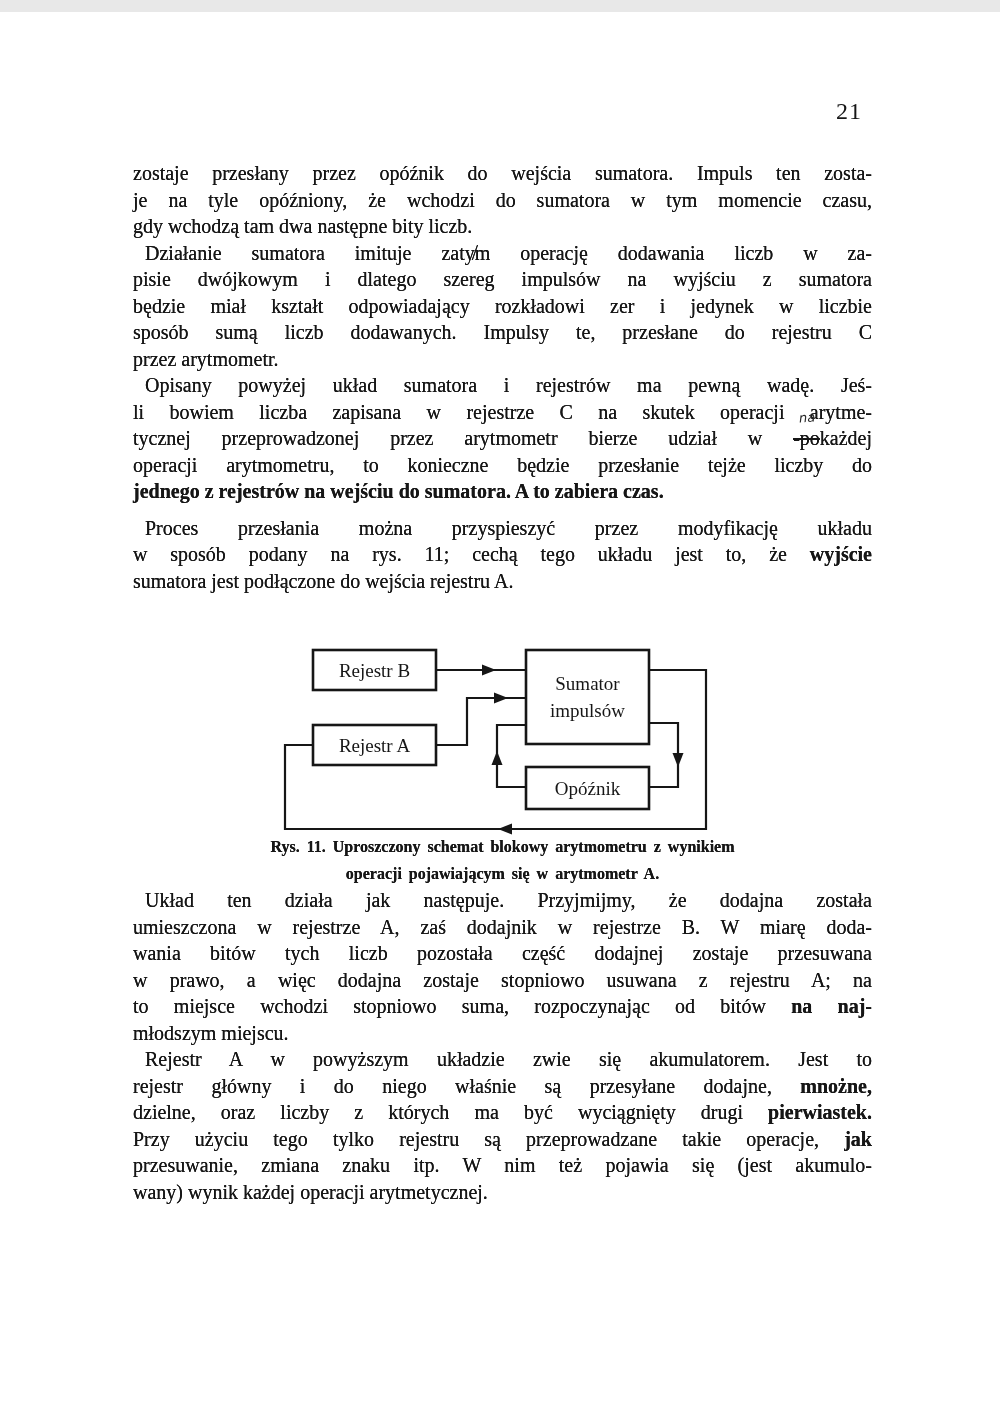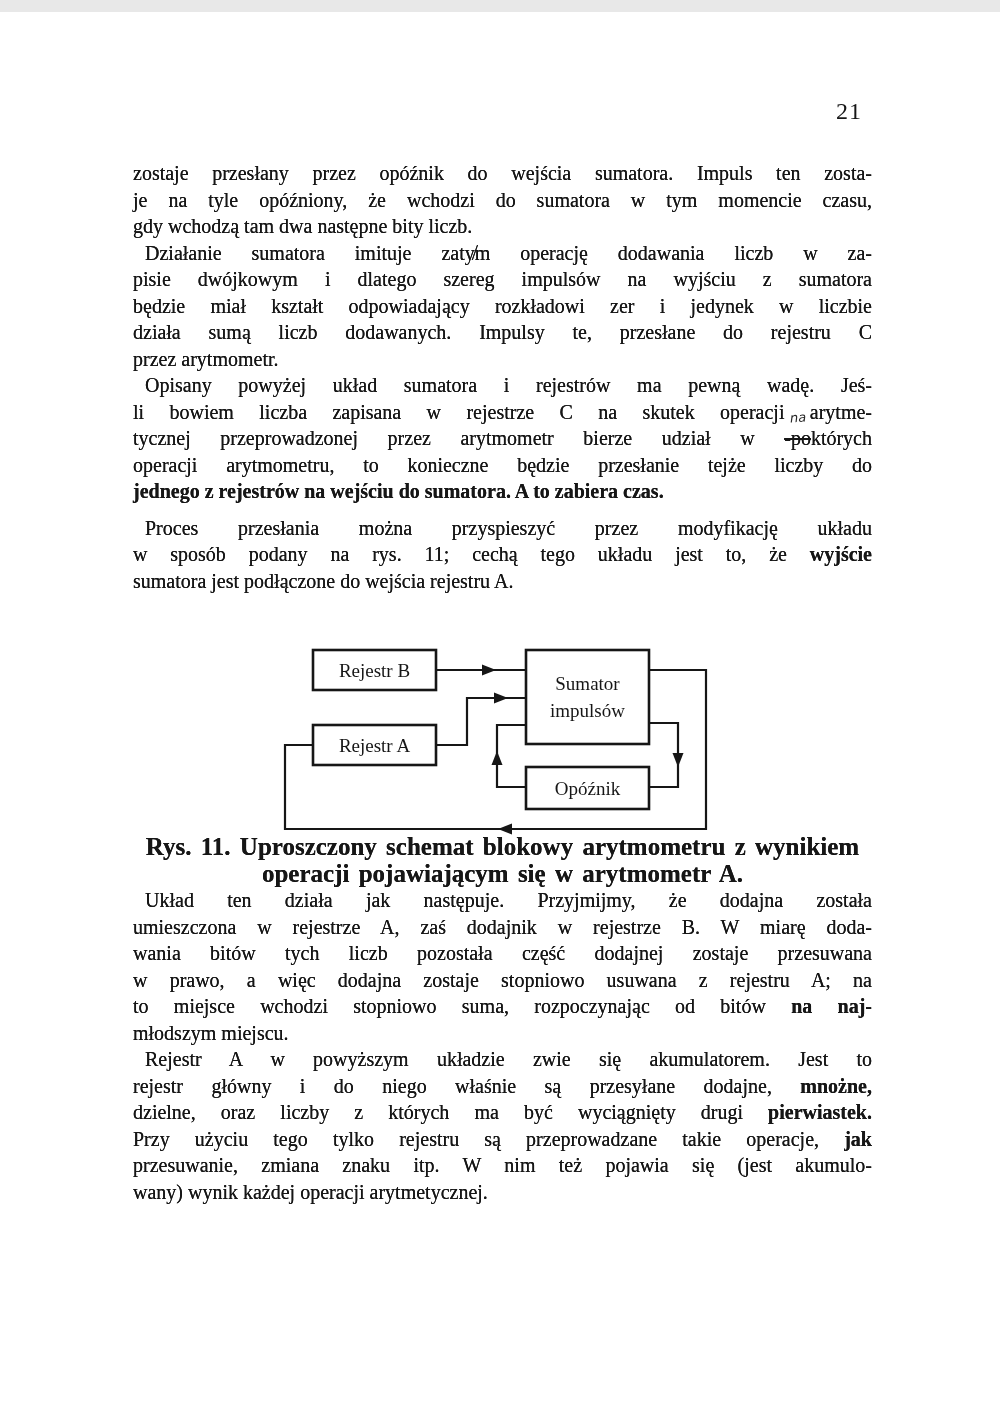--- a/index.html
+++ b/index.html
@@ -51,21 +51,21 @@
     font-size: 13px;
     line-height: 13px;
     transform: rotate(-4deg);
     text-shadow: none;
     color: #2a2a2a;
   }
   .fig-spacer { height: 239px; }
   .caption {
     text-align: center;
     font-weight: bold;
-    font-size: 25px;
+    font-size: 16px;
     line-height: 27px;
     word-spacing: 3px;
   }
   .diagram-svg {
     position: absolute;
     left: 258px;
     top: 618px;
     width: 464px;
     height: 218px;
   }
@@ -85,27 +85,27 @@
     <div id="paras-top">
         <div class="para">
           <div class="jline"><span class="seg">zostaje przesłany przez opóźnik do wejścia sumatora. Impuls ten zosta-</span></div>
           <div class="jline"><span class="seg">je na tyle opóźniony, że wchodzi do sumatora w tym momencie czasu,</span></div>
           <div class="jline lastline"><span class="seg">gdy wchodzą tam dwa następne bity liczb.</span></div>
         </div>
         <div class="para indent">
           <div class="jline"><span class="seg">Działanie sumatora imituje zaty̸m operację dodawania liczb w za-</span></div>
           <div class="jline"><span class="seg">pisie dwójkowym i dlatego szereg impulsów na wyjściu z sumatora</span></div>
           <div class="jline"><span class="seg">będzie miał kształt odpowiadający rozkładowi zer i jedynek w liczbie</span></div>
-          <div class="jline"><span class="seg">działa sumą liczb dodawanych. Impulsy te, przesłane do rejestru C</span></div>
+          <div class="jline"><span class="seg">sposób sumą liczb dodawanych. Impulsy te, przesłane do rejestru C</span></div>
           <div class="jline lastline"><span class="seg">przez arytmometr.</span></div>
         </div>
         <div class="para indent">
           <div class="jline"><span class="seg">Opisany powyżej układ sumatora i rejestrów ma pewną wadę. Jeś-</span></div>
           <div class="jline"><span class="seg">li bowiem liczba zapisana w rejestrze C na skutek operacji arytme-</span></div>
-          <div class="jline"><span class="seg">tycznej przeprowadzonej przez arytmometr bierze udział w </span><span class="corr"><span class="above-note">na</span><span class="seg strike">-po</span></span><span class="seg">których</span></div>
+          <div class="jline"><span class="seg">tycznej przeprowadzonej przez arytmometr bierze udział w </span><span class="corr"><span class="above-note">na</span><span class="seg strike">-po</span></span><span class="seg">każdej</span></div>
           <div class="jline"><span class="seg">operacji arytmometru, to konieczne będzie przesłanie tejże liczby do</span></div>
           <div class="jline lastline"><span class="seg bold">jednego z rejestrów na wejściu do sumatora. A to zabiera czas.</span></div>
         </div>
         <div class="para indent gap-before">
           <div class="jline"><span class="seg">Proces przesłania można przyspieszyć przez modyfikację układu</span></div>
           <div class="jline"><span class="seg">w sposób podany na rys. 11; cechą tego układu jest to, że </span><span class="seg bold">wyjście</span></div>
           <div class="jline lastline"><span class="seg">sumatora jest podłączone do wejścia rejestru A.</span></div>
         </div>
       </div>
 

